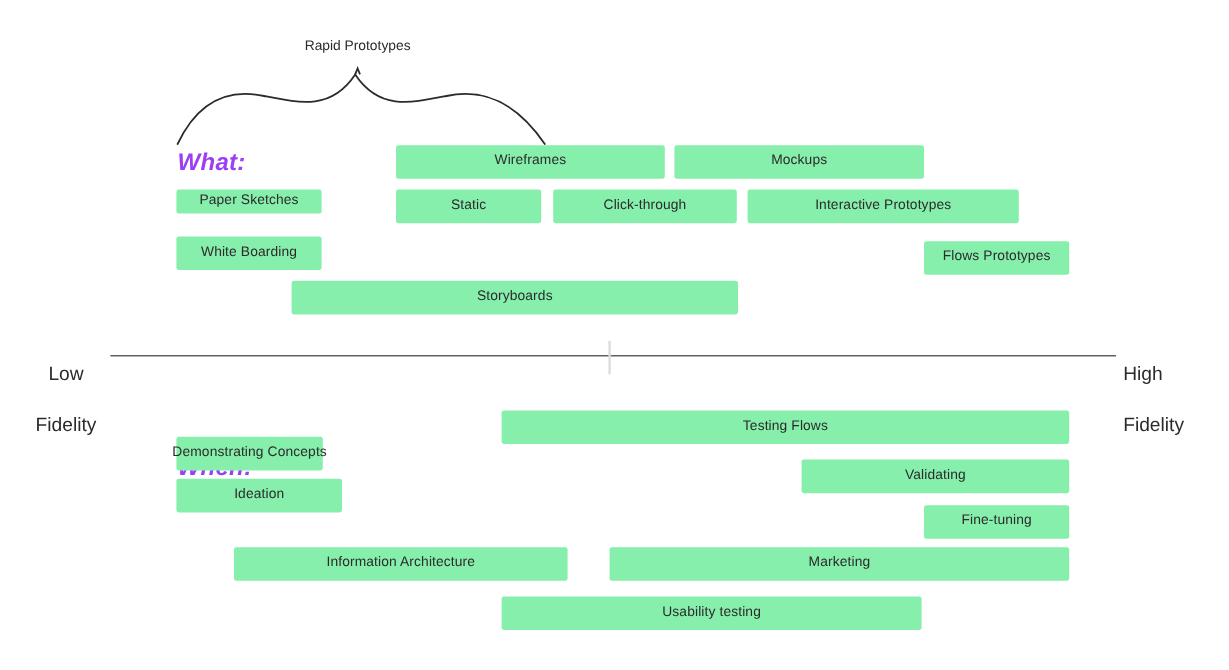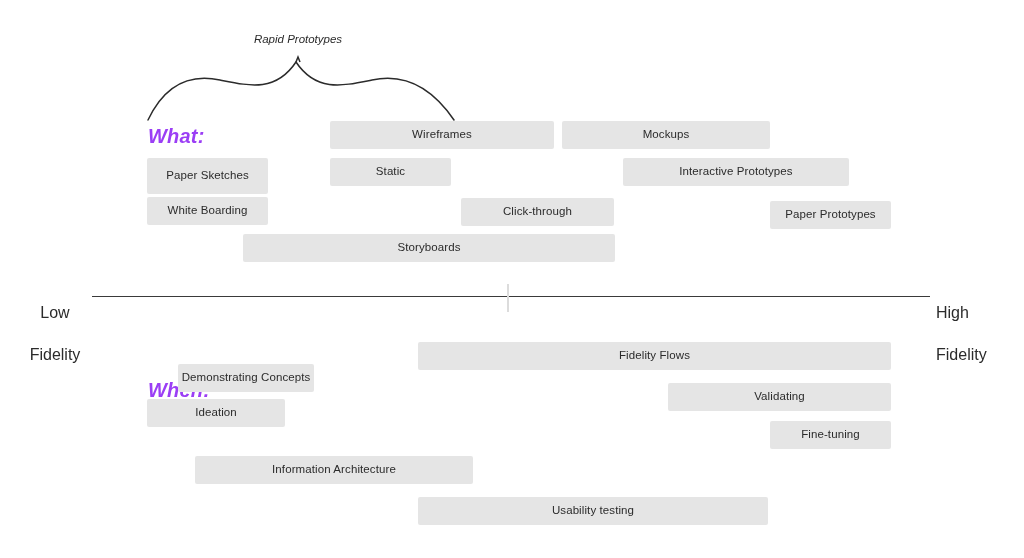--- a/index.html
+++ b/index.html
@@ -13,21 +13,21 @@
   #stage {
     position: relative;
     width: 1024px;
     height: 558px;
     background: #ffffff;
   }
 
   
   .box {
     position: absolute;
-    background: #e5e5e5;
+    background: #86efac;
     border-radius: 2px;
     display: flex;
     align-items: center;
     justify-content: center;
     color: #2b2b2b;
     font-size: 11.5px;
     line-height: 1;
     letter-spacing: 0.1px;
     white-space: nowrap;
     text-align: center;
@@ -82,62 +82,63 @@
     white-space: pre-line;
   }
   #axis-cap-low  { left: 22px;  top: 281px; width: 66px; text-align: center; }
   #axis-cap-high { left: 936px; top: 281px; width: 80px; text-align: left; }
 </style>
 </head>
 <body>
 
 <div id="stage">
 
-  <div class="brace-caption" style="left:238px; top:33px; width:120px;font-style:italic;">Rapid Prototypes</div>
+  <div class="brace-caption" style="left:238px; top:33px; width:120px;">Rapid Prototypes</div>
 
   <svg id="brace-svg" width="330" height="74" viewBox="0 0 330 74">
     <path d="M8 72 C 26 34, 52 26, 80 32 C 110 38, 136 44, 156 14
              C 176 44, 202 38, 232 32 C 260 26, 288 34, 314 72" fill="none" stroke="#2b2b2b" stroke-width="1.5" stroke-linecap="round"></path>
     <path d="M156 14 L 158 9 L 160 14" fill="none" stroke="#2b2b2b" stroke-width="1.5"></path>
   </svg>
 
   <div class="section-label" style="left:148px; top:125px;">What:</div>
 
   <div class="box" style="left:330px; top:121px; width:224px; height:28px;">Wireframes</div>
   <div class="box" style="left:562px; top:121px; width:208px; height:28px;">Mockups</div>
 
-  <div class="box" style="left:147px; top:158px; width:121px; height:36px;">Paper Sketches</div>
+  <div class="box" style="left:147px; top:158px; width:121px; height:20px;">Paper Sketches</div>
   <div class="box" style="left:330px; top:158px; width:121px; height:28px;">Static</div>
-  <div class="box" style="left:461px; top:158px; width:153px; height:28px;margin-top:40px;">Click-through</div>
+  <div class="box" style="left:461px; top:158px; width:153px; height:28px;">Click-through</div>
   <div class="box" style="left:623px; top:158px; width:226px; height:28px;">Interactive Prototypes</div>
 
   <div class="box" style="left:147px; top:197px; width:121px; height:28px;">White Boarding</div>
-  <div class="box" style="left:770px; top:201px; width:121px; height:28px;">Paper Prototypes</div>
+  <div class="box" style="left:770px; top:201px; width:121px; height:28px;">Flows Prototypes</div>
 
   <div class="box" style="left:199px; top:234px; width:372px; height:28px;margin-left:44px;">Storyboards</div>
 
   <div id="axis-line"></div>
   <div id="axis-tick"></div>
 
   <div class="axis-cap" id="axis-cap-low">
     <span>Low</span><br>
     <span>Fidelity</span>
   </div>
   <div class="axis-cap" id="axis-cap-high">
     <span>High</span><br>
     <span>Fidelity</span>
   </div>
 
   <div class="section-label" style="left:148px; top:331px;margin-top:48px;">When:</div>
 
-  <div class="box" style="left:418px; top:342px; width:473px; height:28px;">Fidelity Flows</div>
+  <div class="box" style="left:418px; top:342px; width:473px; height:28px;">Testing Flows</div>
 
-  <div class="box" style="left:147px; top:364px; width:136px; height:28px;margin-left:31px;">Demonstrating Concepts</div>
+  <div class="box" style="left:147px; top:364px; width:122px; height:28px;">Demonstrating Concepts</div>
   <div class="box" style="left:668px; top:383px; width:223px; height:28px;">Validating</div>
 
   <div class="box" style="left:147px; top:399px; width:138px; height:28px;">Ideation</div>
   <div class="box" style="left:770px; top:421px; width:121px; height:28px;">Fine-tuning</div>
 
   <div class="box" style="left:195px; top:456px; width:278px; height:28px;">Information Architecture</div>
+  <div class="box" style="left:508px; top:456px; width:383px; height:28px;">Marketing</div>
 
   <div class="box" style="left:418px; top:497px; width:350px; height:28px;">Usability testing</div>
 
 </div>
 
 </body></html>

